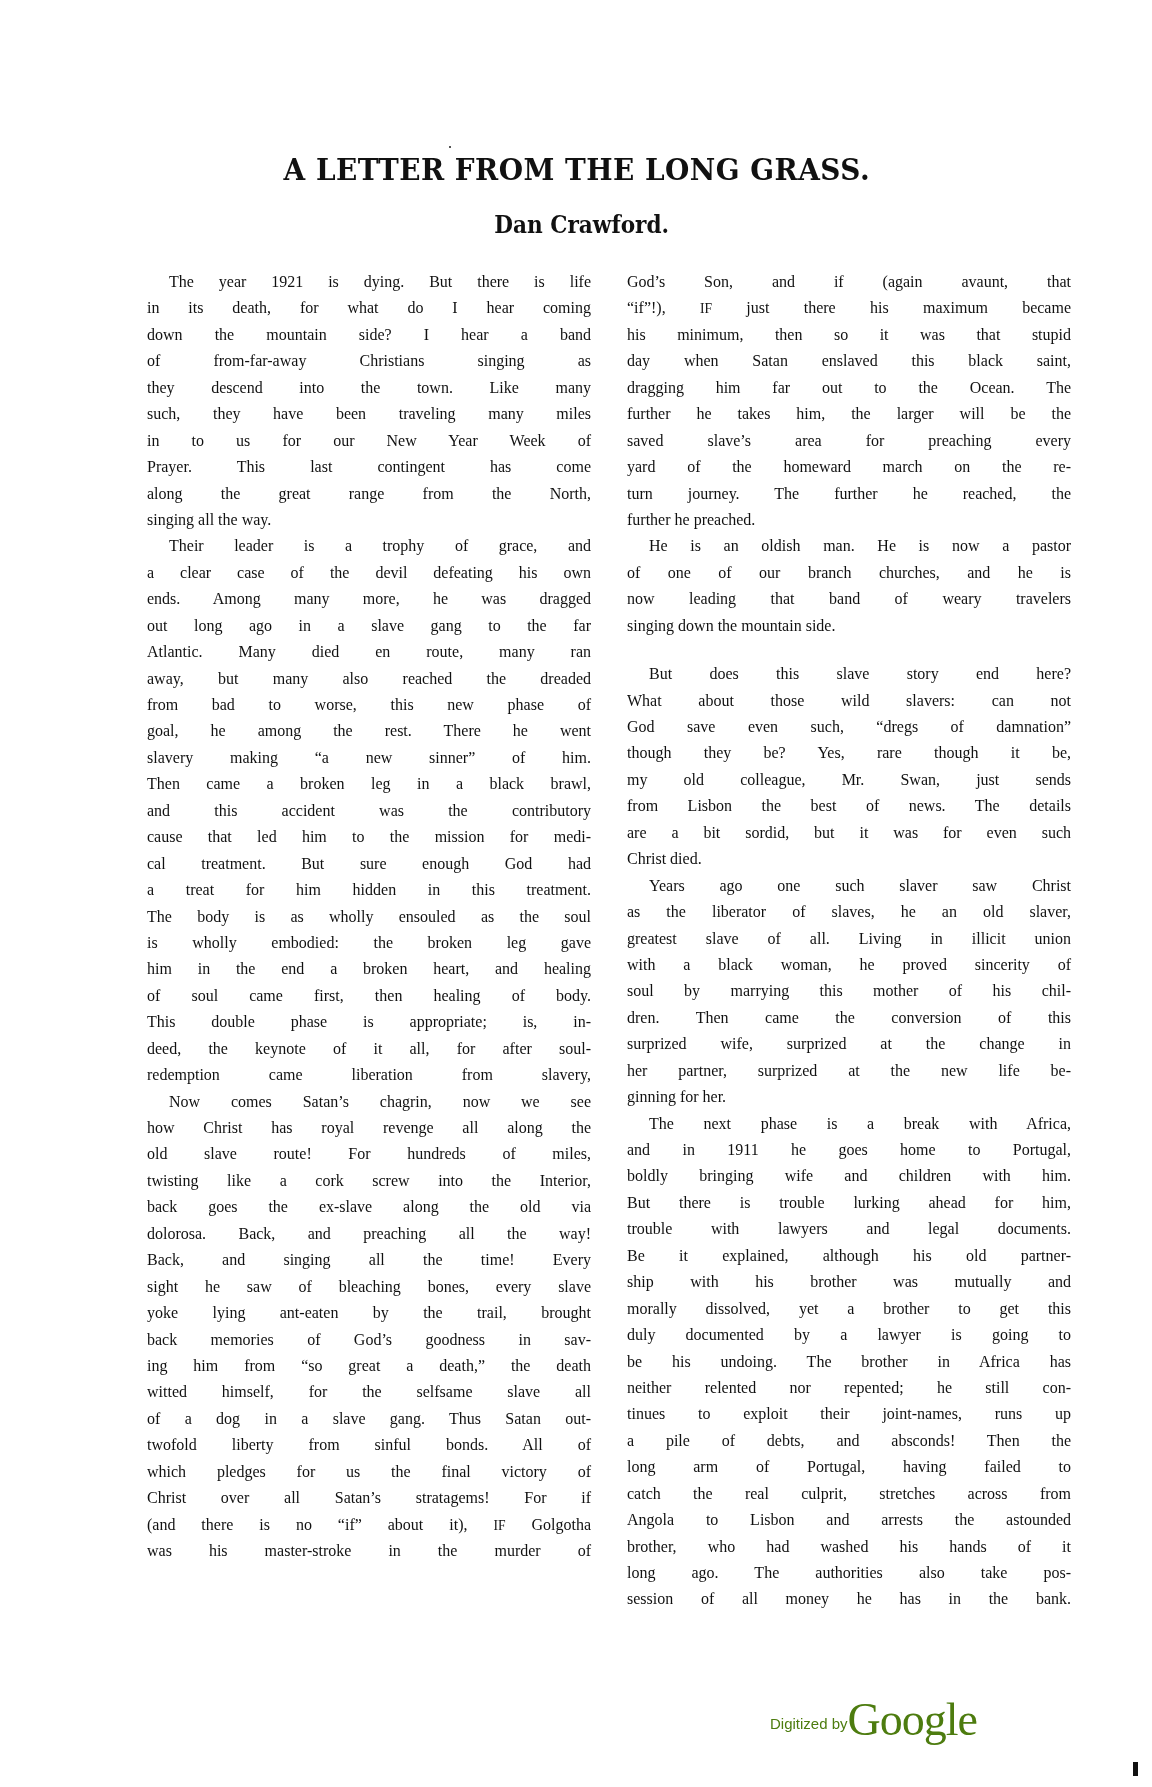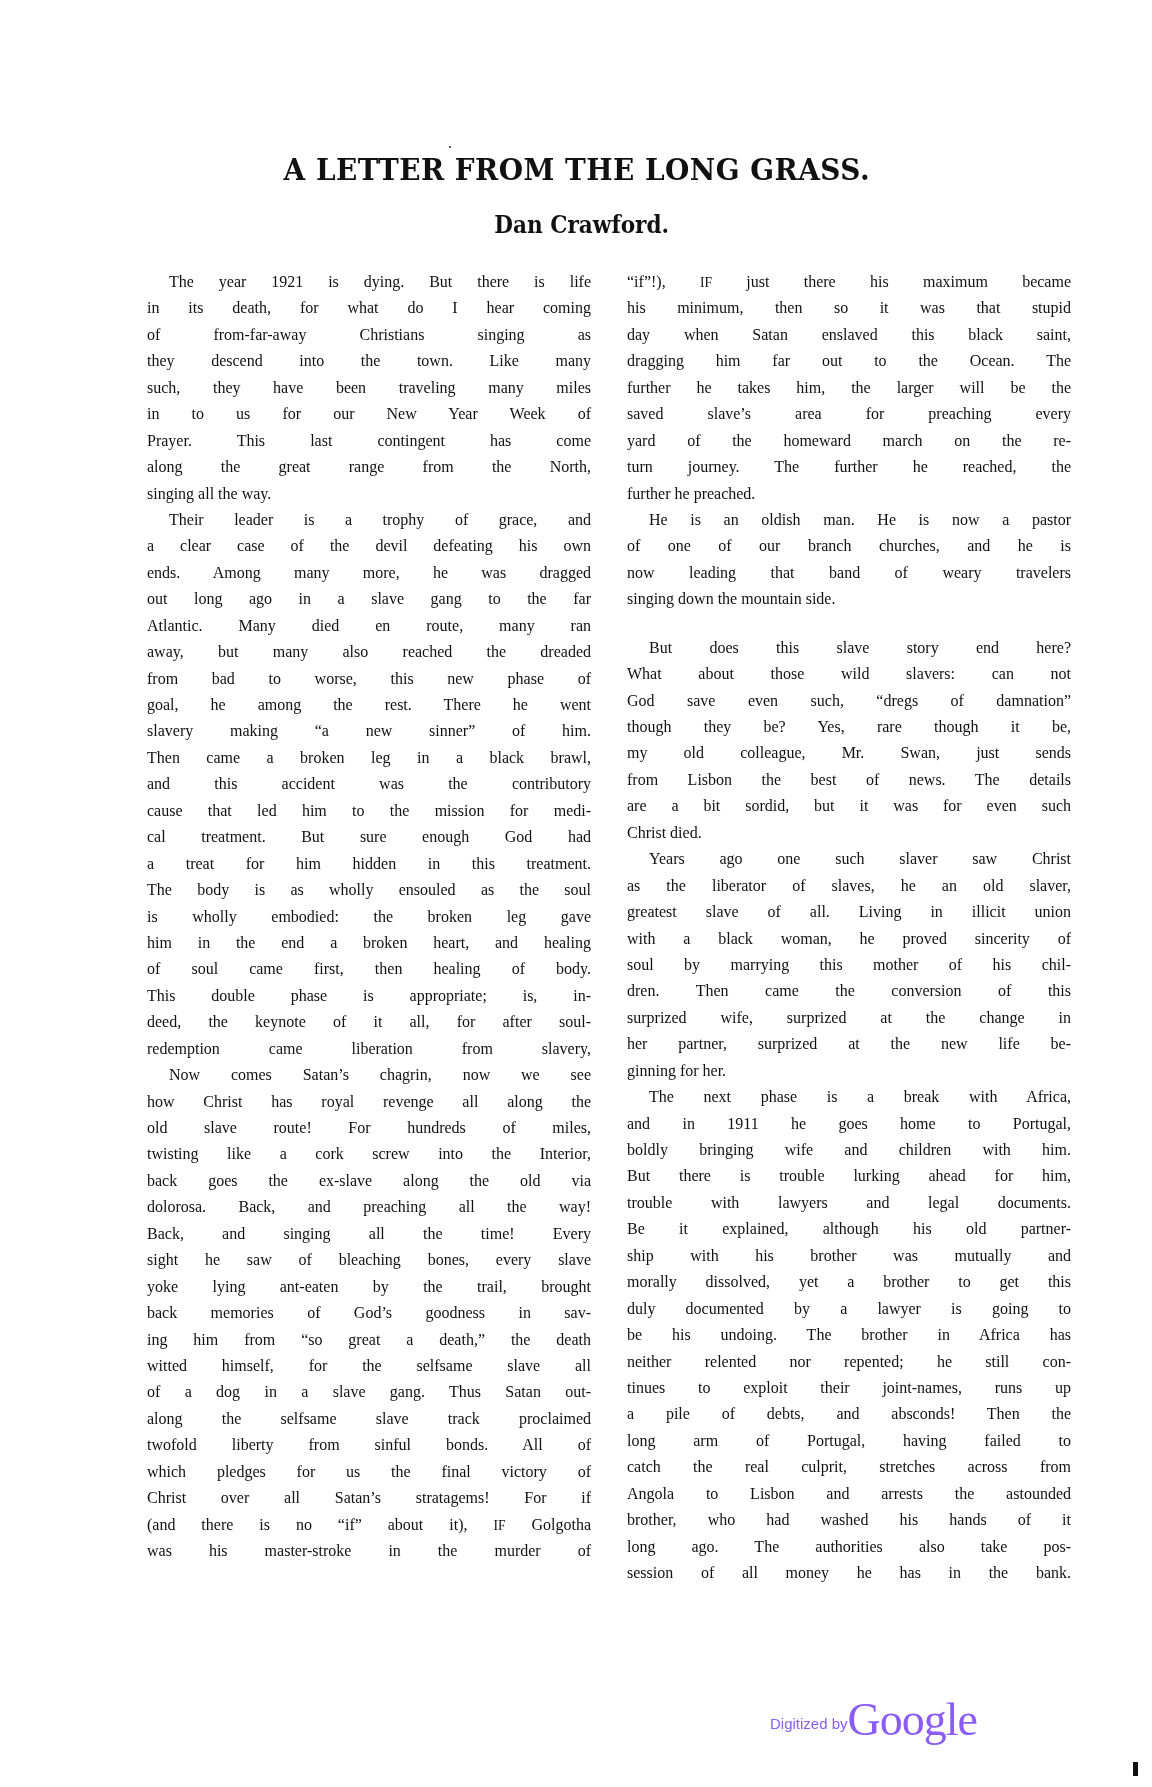--- a/index.html
+++ b/index.html
@@ -62,21 +62,21 @@
   }
   .line.indent {
     text-indent: 22px;
   }
   .gap { display: block; height: 22px; }
   .sc { font-variant: small-caps; font-size: 0.85em; }
   .watermark {
     position: absolute;
     top: 1693px;
     left: 770px;
-    color: #8b5cf6;
+    color: #4d7c0f;
     white-space: nowrap;
   }
   .watermark .small {
     font-family: "Liberation Sans", sans-serif;
     font-size: 15px;
     vertical-align: 6px;
   }
   .watermark .big {
     font-family: "Liberation Serif", serif;
     font-size: 46px;
@@ -103,20 +103,21 @@
 <body>
 
 <div class="dot-mark"></div>
 
 <h1 class="page-title" style="margin:0;">A LETTER FROM THE LONG GRASS.</h1>
 <div class="author">Dan Crawford.</div>
 
 <div class="column col-left">
     <span class="line indent">The year 1921 is dying.  But there is life</span>
     <span class="line">in its death, for what do I hear coming</span>
+    <span class="line">down the mountain side?  I hear a band</span>
     <span class="line">of from-far-away Christians singing as</span>
     <span class="line">they descend into the town.  Like many</span>
     <span class="line">such, they have been traveling many miles</span>
     <span class="line">in to us for our New Year Week of</span>
     <span class="line">Prayer.  This last contingent has come</span>
     <span class="line">along the great range from the North,</span>
     <span class="line last">singing all the way.</span>
     <span class="line indent">Their leader is a trophy of grace, and</span>
     <span class="line">a clear case of the devil defeating his own</span>
     <span class="line">ends.  Among many more, he was dragged</span>
@@ -144,28 +145,28 @@
     <span class="line">twisting like a cork screw into the Interior,</span>
     <span class="line">back goes the ex-slave along the old via</span>
     <span class="line">dolorosa.  Back, and preaching all the way!</span>
     <span class="line">Back, and singing all the time!  Every</span>
     <span class="line">sight he saw of bleaching bones, every slave</span>
     <span class="line">yoke lying ant-eaten by the trail, brought</span>
     <span class="line">back memories of God’s goodness in sav-</span>
     <span class="line">ing him from “so great a death,” the death</span>
     <span class="line">witted himself, for the selfsame slave all</span>
     <span class="line">of a dog in a slave gang.  Thus Satan out-</span>
-    <span class="line">along the selfsame slave track proclaimed</span>
     <span class="line">twofold liberty from sinful bonds.  All of</span>
     <span class="line">which pledges for us the final victory of</span>
     <span class="line">Christ over all Satan’s stratagems!  For if</span>
     <span class="line">(and there is no “if” about it), <span class="sc">IF</span> Golgotha</span>
     <span class="line">was his master-stroke in the murder of</span>
   </div>
 <div class="column col-right">
+    <span class="line">God’s Son, and if (again avaunt, that</span>
     <span class="line">“if”!), <span class="sc">IF</span> just there his maximum became</span>
     <span class="line">his minimum, then so it was that stupid</span>
     <span class="line">day when Satan enslaved this black saint,</span>
     <span class="line">dragging him far out to the Ocean.  The</span>
     <span class="line">further he takes him, the larger will be the</span>
     <span class="line">saved slave’s area for preaching every</span>
     <span class="line">yard of the homeward march on the re-</span>
     <span class="line">turn journey.  The further he reached, the</span>
     <span class="line last">further he preached.</span>
     <span class="line indent">He is an oldish man.  He is now a pastor</span>

